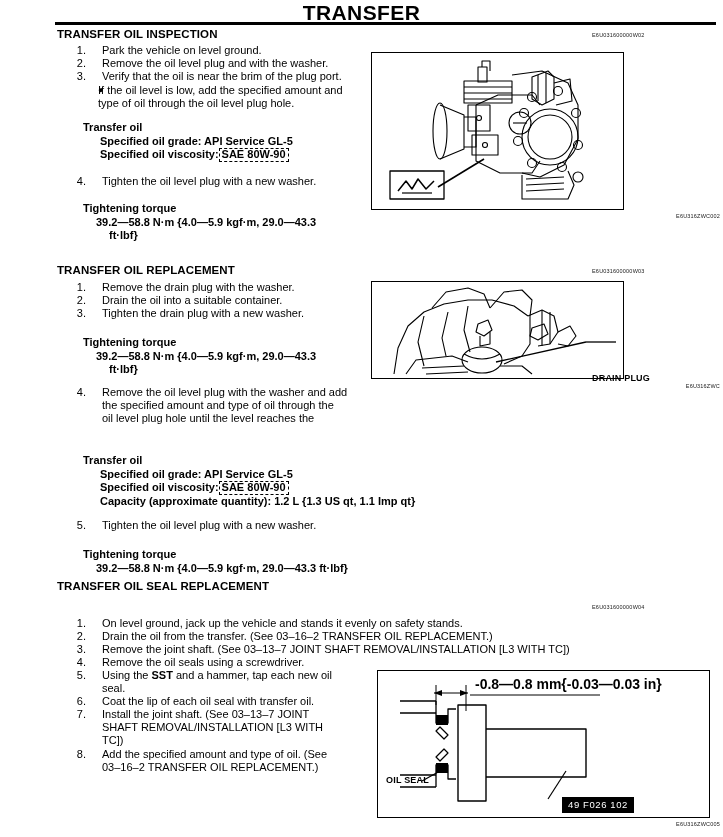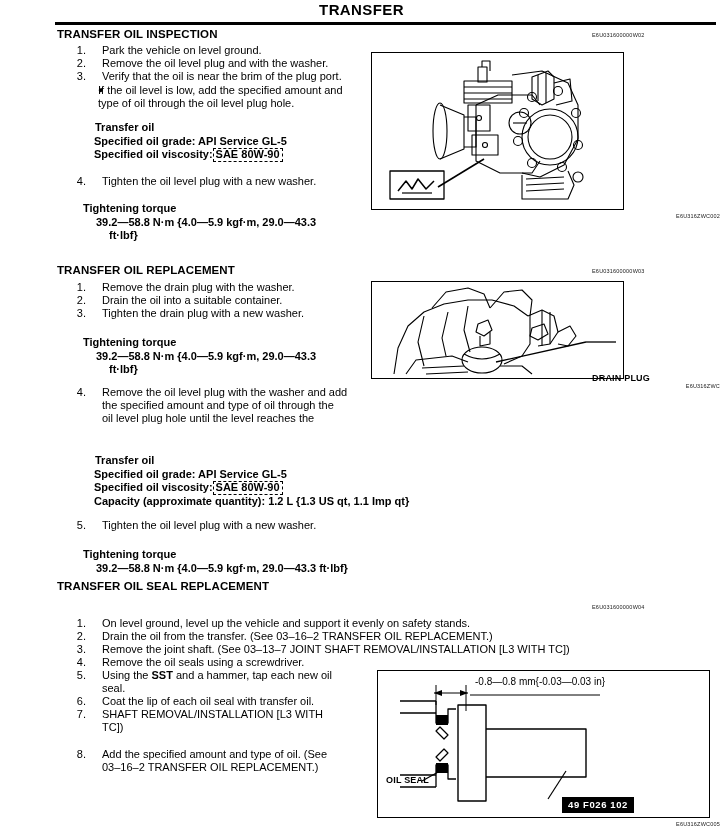--- a/index.html
+++ b/index.html
@@ -26,21 +26,21 @@
     left: 0px;
     width: 723px;
     height: 26px;
   }
   .page-header-title {
     position: absolute;
     top: 1px;
     left: 0;
     width: 723px;
     text-align: center;
-    font-size: 15px;
+    font-size: 21px;
     font-weight: bold;
     letter-spacing: 0.4px;
   }
   .header-rule {
     position: absolute;
     top: 22px;
     left: 55px;
     width: 661px;
     height: 3px;
     background: #000;
@@ -102,22 +102,22 @@
     margin-left: 0;
   }
 
   .spec-block {
     position: absolute;
     font-size: 11px;
     font-weight: bold;
     line-height: 13.6px;
     white-space: nowrap;
   }
-  .spec-ind1 { margin-left: 12px; }
-  .spec-ind2 { margin-left: 11px; }
+  .spec-ind1 { margin-left: 0px; }
+  .spec-ind2 { margin-left: 17px; }
 
   .torque-block {
     position: absolute;
     font-size: 11px;
     font-weight: bold;
     line-height: 13.6px;
   }
   .torque-block .t-head { margin-left: 0px; }
   .torque-block .t-val  { margin-left: 13px; }
   .torque-block .t-val2 { margin-left: 26px; }
@@ -142,30 +142,30 @@
 
   .fig-label {
     position: absolute;
     font-size: 9px;
     font-weight: bold;
     letter-spacing: 0.2px;
     white-space: nowrap;
   }
   .dim-text {
     position: absolute;
-    font-size: 10px;
-    font-weight: normal;
+    font-size: 14px;
+    font-weight: bold;
     white-space: nowrap;
   }
   .sst-badge {
     position: absolute;
     background: #000;
     color: #fff;
     font-size: 9.5px;
-    font-weight: bold;
+    font-weight: normal;
     letter-spacing: 0.6px;
     padding: 1px 5px 2px 5px;
     white-space: nowrap;
     border: 1px solid #000;
   }
   .bold-inline { font-weight: bold; }
 </style>
 </head>
 <body>
 
@@ -349,21 +349,21 @@
     </svg>
   </div>
   <div class="fig-label" style="top:373px; left:580px;margin-left:12px;">DRAIN PLUG</div>
   <div class="fig-code" style="top:383px; left:560px; width:160px;">E6U316ZWC</div>
 
   <div class="sect-title" style="top:580px; left:57px;">TRANSFER OIL SEAL REPLACEMENT</div>
   <div class="ref-code" style="top:604px; left:592px;">E6U031600000W04</div>
 
   <div class="step" style="top:617px; left:70px; width:600px;">
     <span class="num">1.</span>
-    <span class="txt">On level ground, level up the vehicle and support it evenly on safety stands.</span>
+    <span class="txt">On level ground, jack up the vehicle and stands it evenly on safety stands.</span>
   </div>
   <div class="step" style="top:630px; left:70px; width:600px;">
     <span class="num">2.</span>
     <span class="txt">Drain the oil from the transfer. (See 03–16–2 TRANSFER OIL REPLACEMENT.)</span>
   </div>
   <div class="step" style="top:643px; left:70px; width:640px;">
     <span class="num">3.</span>
     <span class="txt">Remove the joint shaft. (See 03–13–7 JOINT SHAFT REMOVAL/INSTALLATION [L3 WITH TC])</span>
   </div>
   <div class="step" style="top:656px; left:70px; width:600px;">
@@ -377,20 +377,21 @@
     <span class="txt">seal.</span>
   </div>
 
   <div class="step" style="top:695px; left:70px; width:300px;">
     <span class="num">6.</span>
     <span class="txt">Coat the lip of each oil seal with transfer oil.</span>
   </div>
 
   <div class="step" style="top:708px; left:70px; width:300px;">
     <span class="num">7.</span>
+    <span class="txt">Install the joint shaft. (See 03–13–7 JOINT</span>
     <span class="txt">SHAFT REMOVAL/INSTALLATION [L3 WITH</span>
     <span class="txt">TC])</span>
   </div>
 
   <div class="step" style="top:748px; left:70px; width:300px;">
     <span class="num">8.</span>
     <span class="txt">Add the specified amount and type of oil. (See</span>
     <span class="txt">03–16–2 TRANSFER OIL REPLACEMENT.)</span>
   </div>
 

